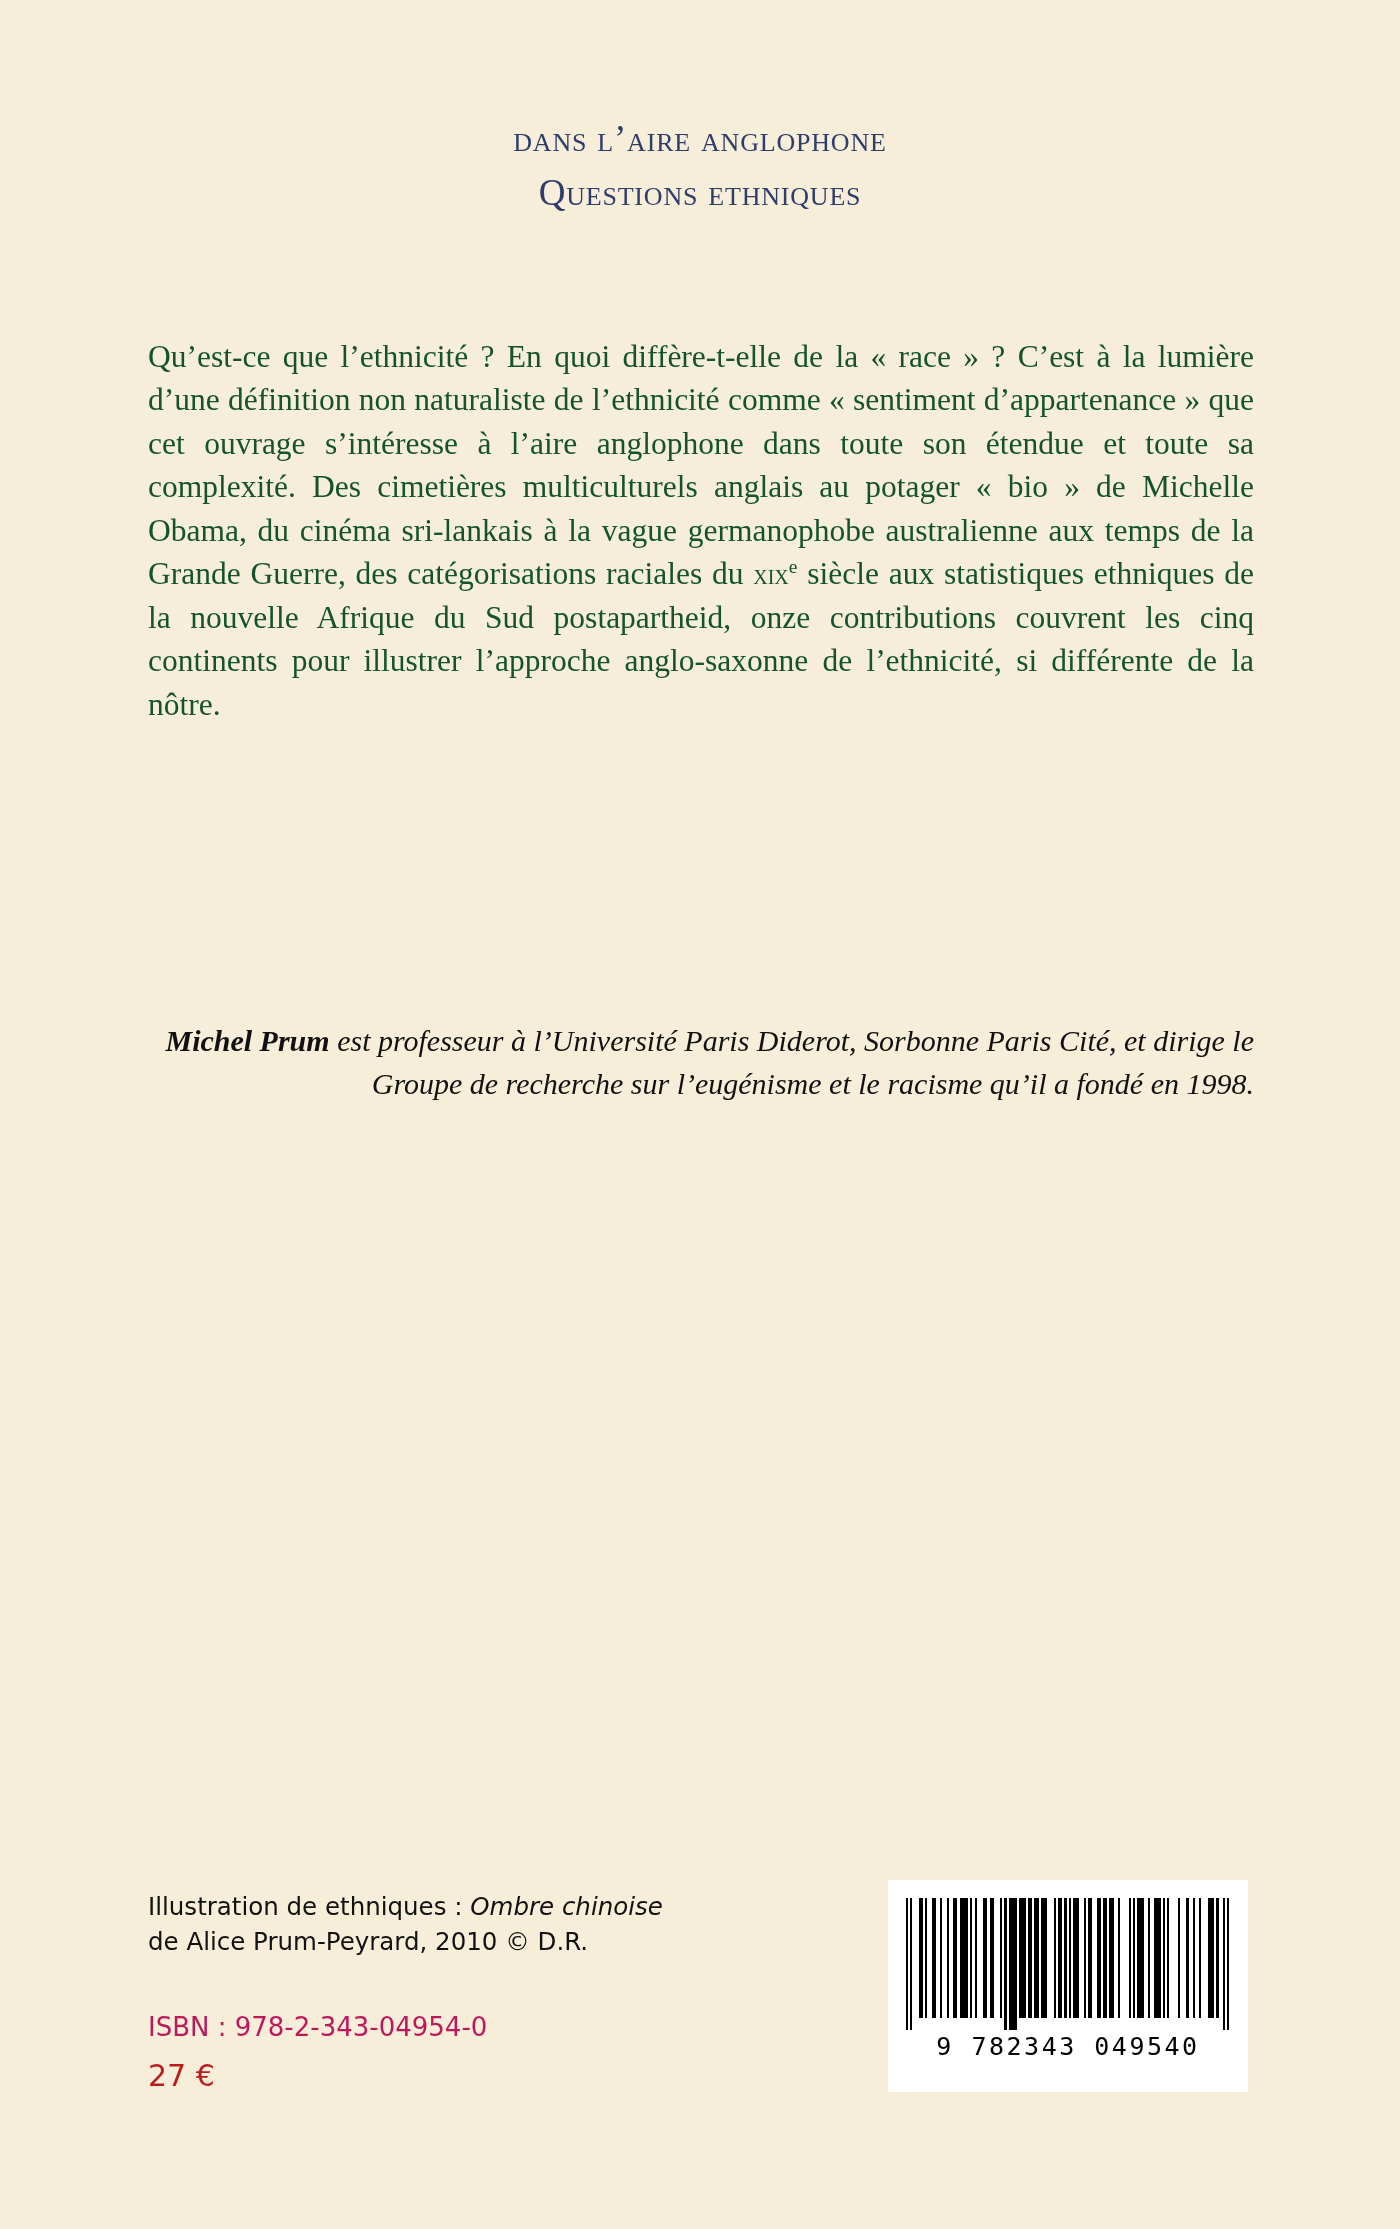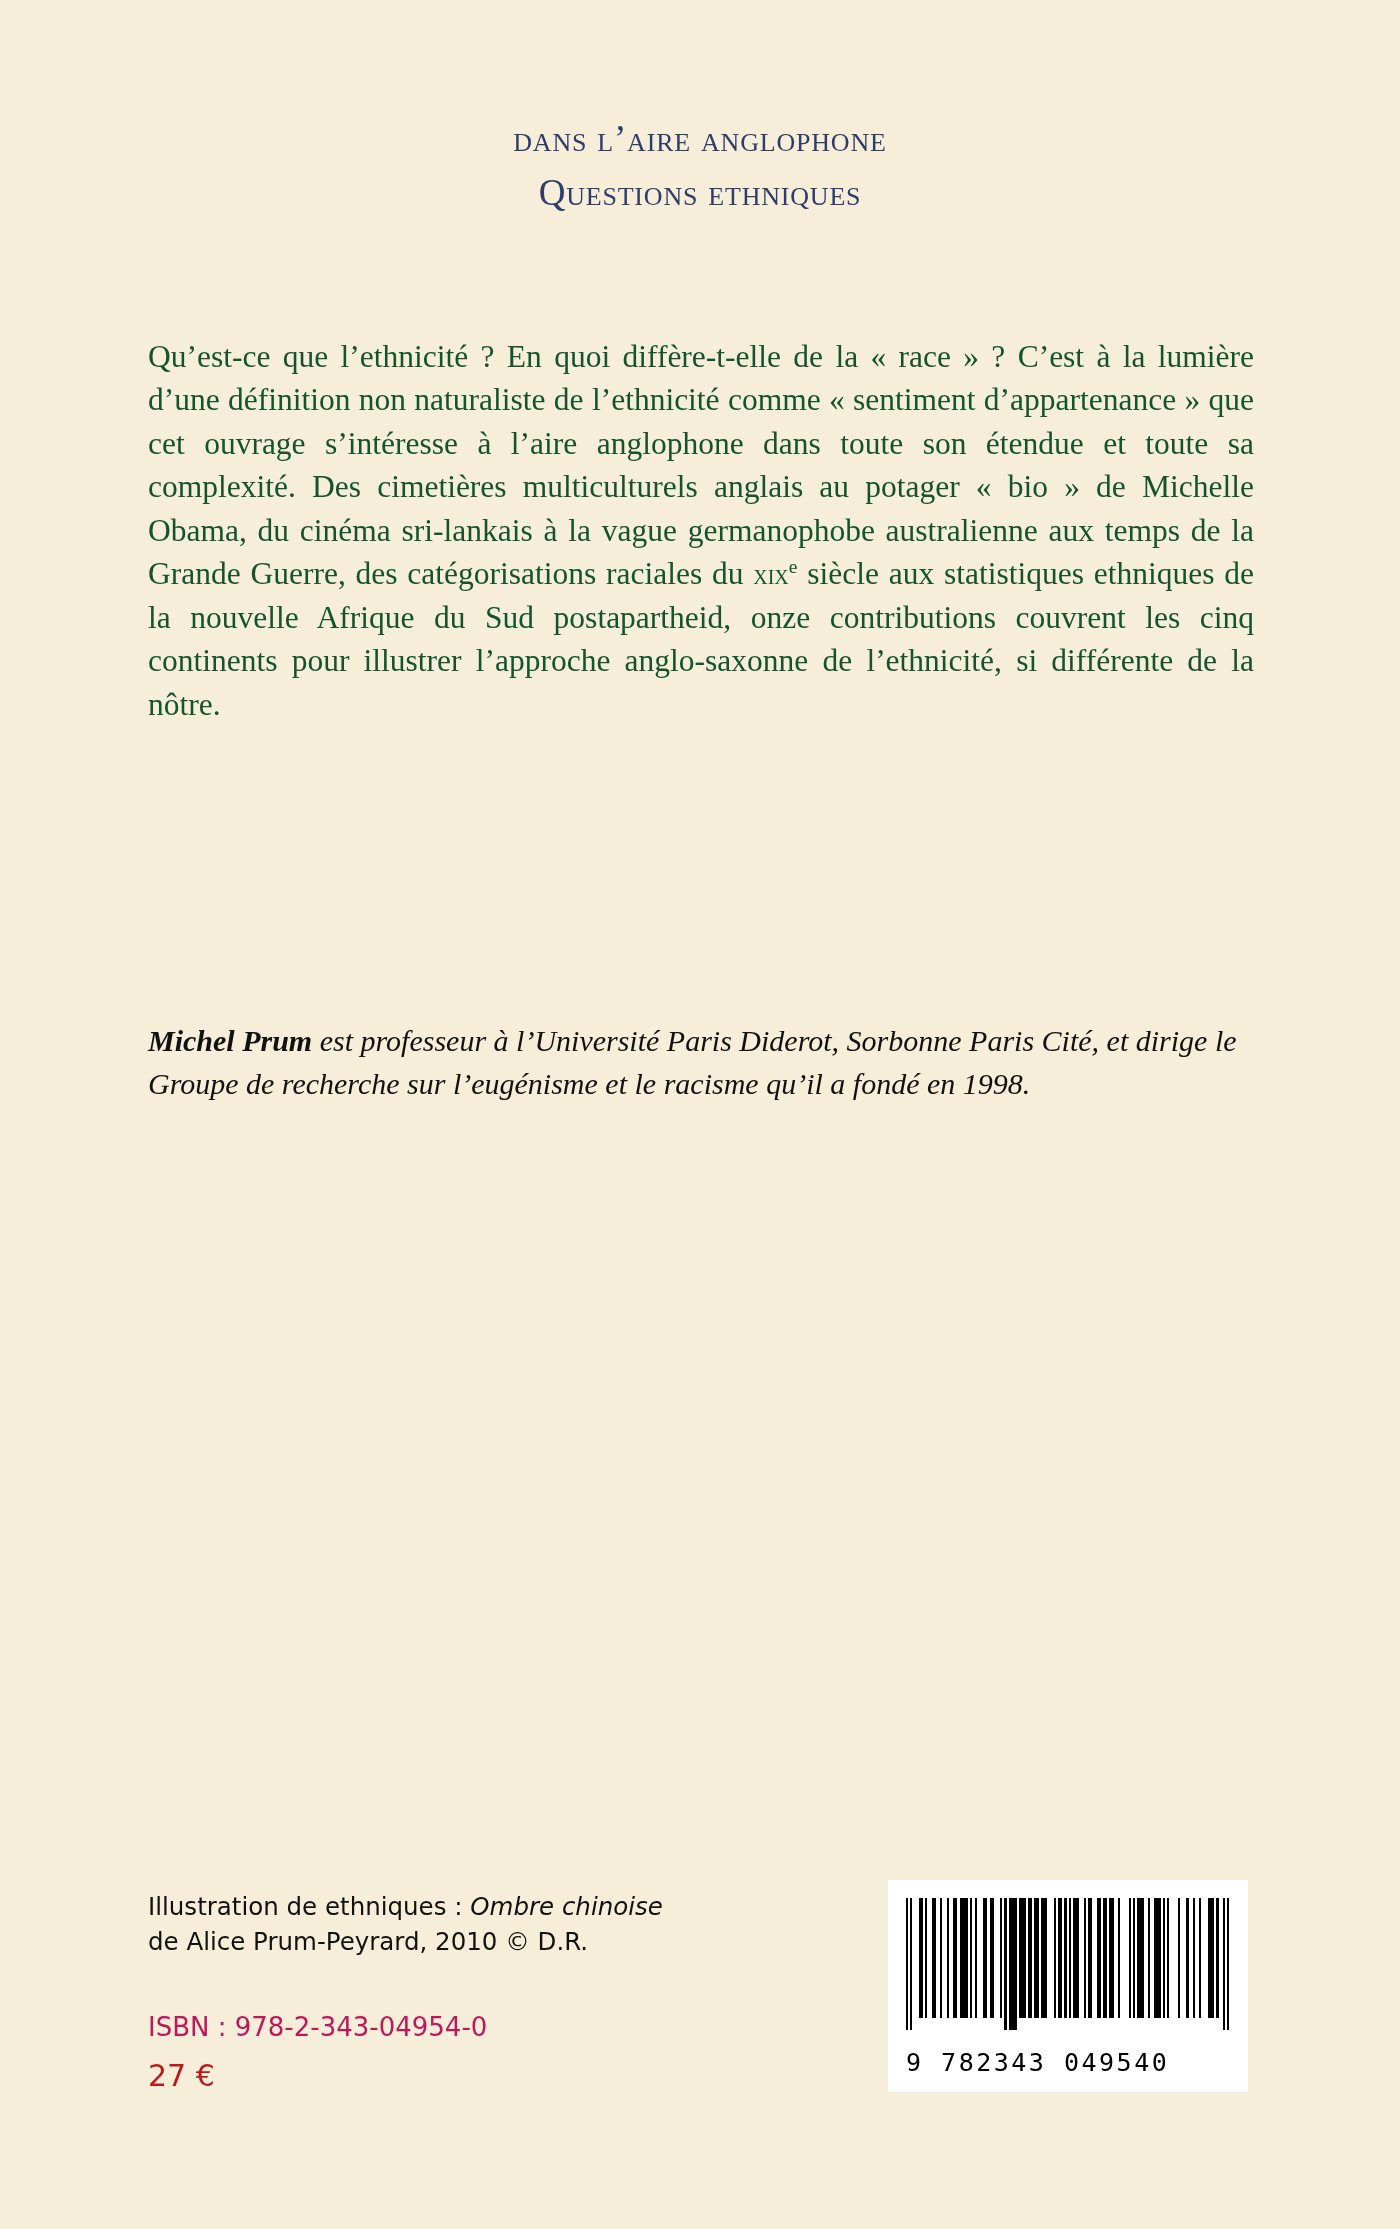--- a/index.html
+++ b/index.html
@@ -64,21 +64,21 @@
   }
 
   .bio {
     position: absolute;
     left: 148px;
     top: 1020px;
     width: 1106px;
     font-size: 30px;
     line-height: 1.42;
     font-style: italic;
-    text-align: left;
+    text-align: right;
     color: #111;
   }
   .bio b {
     font-weight: bold;
     font-style: italic;
   }
 
   .footer {
     position: absolute;
     left: 148px;
@@ -135,21 +135,22 @@
     gap: 0;
   }
   .bar {
     background: #000;
     display: inline-block;
   }
   .barcode-digits {
     font-family: "DejaVu Sans Mono", monospace;
     font-size: 25px;
     letter-spacing: 2.5px;
-    margin-top: 18px;
+    text-align: center;
+    margin-top: 2px;
     color: #000;
     white-space: pre;
   }
 </style>
 </head>
 <body>
 
 <div class="page">
 
   <div class="title-block">

